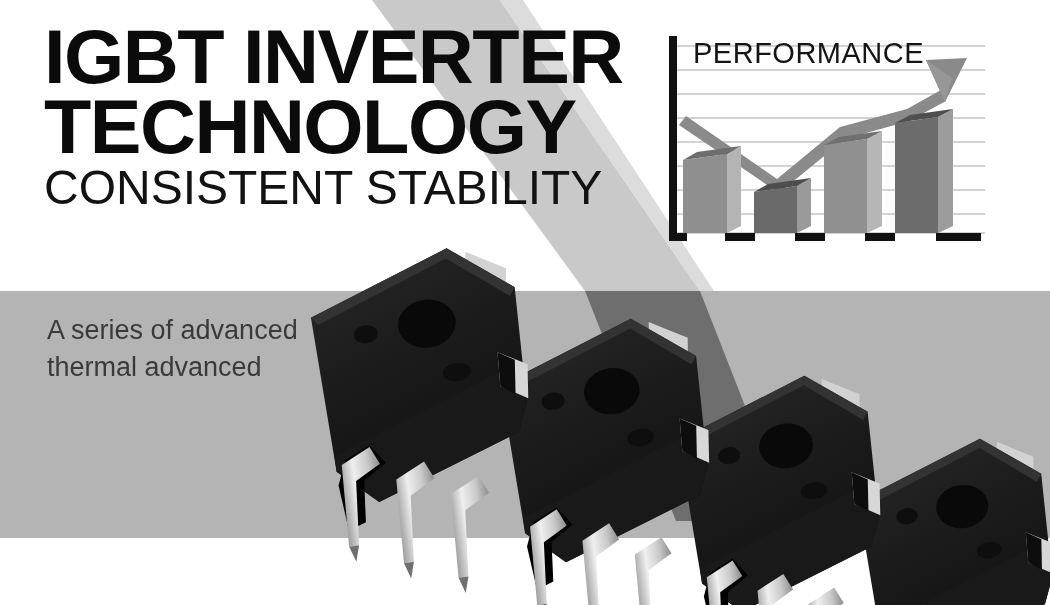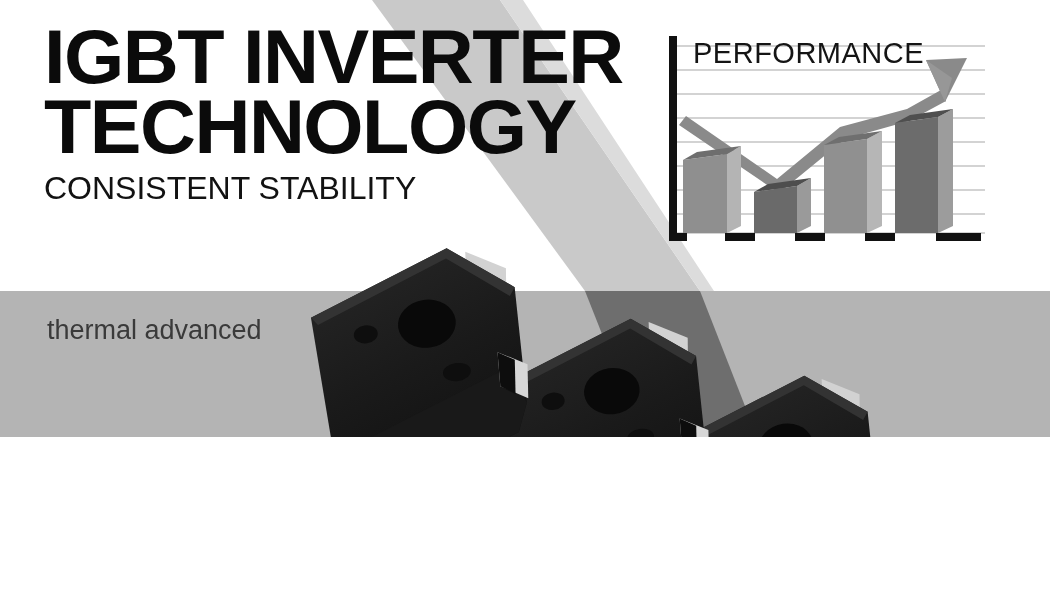--- a/index.html
+++ b/index.html
@@ -1,21 +1,21 @@
 <!DOCTYPE html>
 <html><head>
 <meta charset="utf-8">
 <style>
   html,body{margin:0;padding:0;background:#fff;}
   body{font-family:"Liberation Sans", sans-serif;}
 
   #banner{
     position:relative;
     width:1050px;
-    height:437px;
+    height:605px;
     overflow:hidden;
     background:#fef9c3;
   }
 
   
   .band-white-top{
     position:absolute; left:0; top:0; width:1050px; height:291px;
     background:#ffffff;
   }
   .band-gray{
@@ -51,25 +51,25 @@
     line-height:0.92;
     letter-spacing:-1.5px;
     color:#0b0b0b;
     transform:scaleX(1.02);
     transform-origin:left center;
     white-space:nowrap;
   }
   .subtitle-line{
     font-family:"Liberation Sans", sans-serif;
     font-weight:400;
-    font-size:32px;
+    font-size:48px;
     line-height:1.0;
     letter-spacing:0px;
     color:#121212;
-    margin-top:10px;
+    margin-top:2px;
     white-space:nowrap;
   }
 
   
   .bodycopy{
     position:absolute;
     left:47px; top:312px;
     width:330px;
     z-index:6;
     font-family:"Liberation Sans", sans-serif;
@@ -165,20 +165,21 @@
       <rect x="70" y="205" width="30" height="8" fill="#111111"></rect>
       <rect x="140" y="205" width="30" height="8" fill="#111111"></rect>
       <rect x="210" y="205" width="30" height="8" fill="#111111"></rect>
       <rect x="281" y="205" width="45" height="8" fill="#111111"></rect>
     </g>
 
     <text x="38" y="35" font-family="Liberation Sans, sans-serif" font-size="29" letter-spacing="0.5" fill="#141414">PERFORMANCE</text>
   </svg>
 
   <div class="bodycopy">
+    <div>A series of advanced</div>
     <div>thermal advanced</div>
   </div>
 
   <svg class="parts" viewBox="0 0 1050 605">
     <defs>
       <linearGradient id="leadG" x1="0" y1="0" x2="1" y2="0">
         <stop offset="0%" stop-color="#9d9d9d"></stop>
         <stop offset="35%" stop-color="#efefef"></stop>
         <stop offset="70%" stop-color="#c9c9c9"></stop>
         <stop offset="100%" stop-color="#8d8d8d"></stop>

